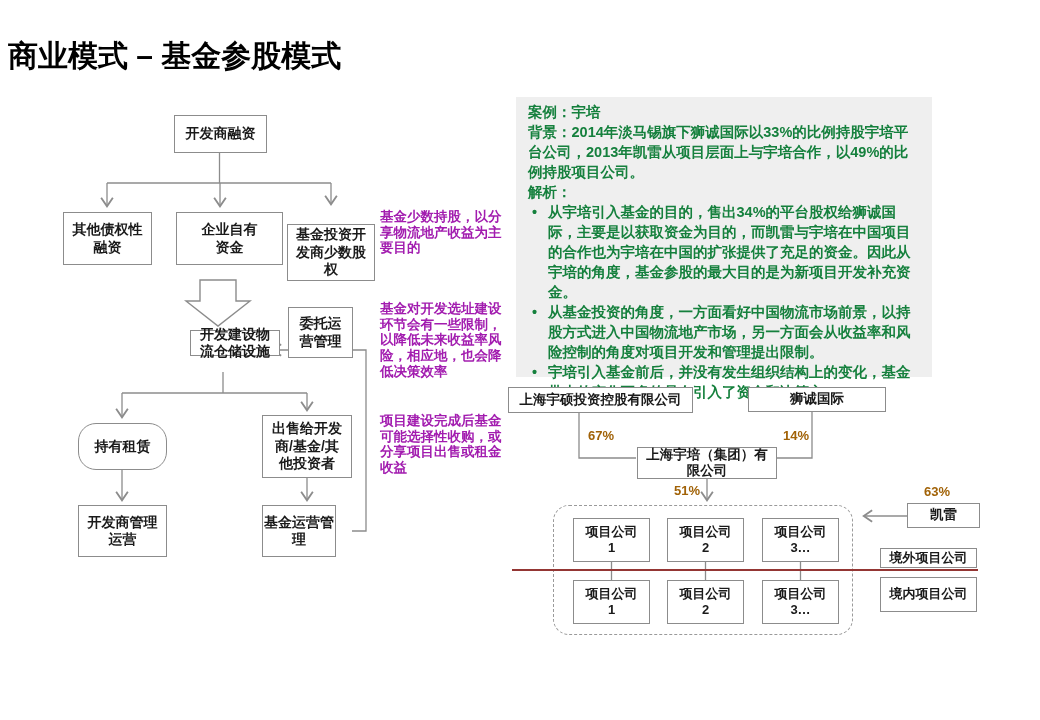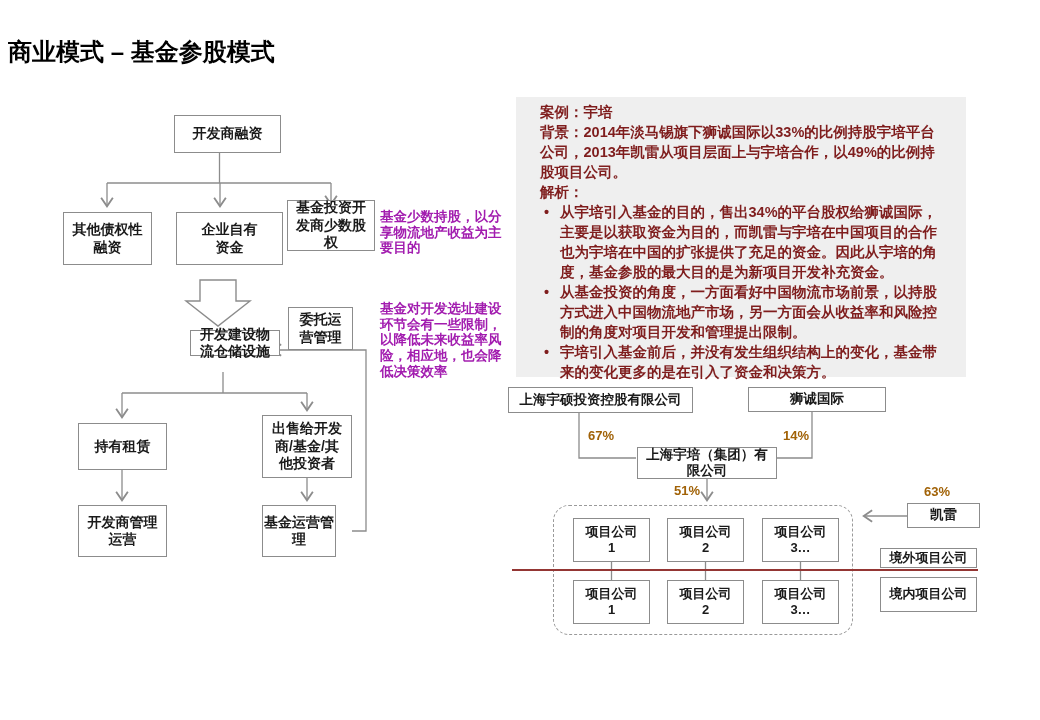--- a/index.html
+++ b/index.html
@@ -1,27 +1,27 @@
 <!DOCTYPE html>
 <html><head>
 <meta charset="utf-8">
 <style>
   html,body{margin:0;padding:0;background:#fff;}
   .stage{position:relative;width:1040px;height:720px;background:#fff;overflow:hidden;
          font-family:"Liberation Sans","DejaVu Sans",sans-serif;color:#1a1a1a;}
-  .title{position:absolute;left:8px;top:36px;font-size:24px;font-weight:700;color:#000;margin:0;}
+  .title{position:absolute;left:8px;top:36px;font-size:30px;font-weight:700;color:#000;margin:0;}
   svg.wires{position:absolute;left:0;top:0;width:1040px;height:720px;pointer-events:none;}
   .box{position:absolute;background:#fff;border:1.4px solid #8c8c8c;display:flex;
        align-items:center;justify-content:center;text-align:center;font-weight:600;
        white-space:pre-line;line-height:1.25;box-sizing:border-box;color:#1a1a1a;}
   .fc{font-size:14px;}
   .note{position:absolute;width:122px;font-size:13.5px;font-weight:600;line-height:1.16;color:#a21caf;}
-  .panel{position:absolute;left:516px;top:97px;width:450px;height:280px;background:#efefef;
-         box-sizing:border-box;padding:5px 24px;font-size:14.5px;font-weight:600;
-         line-height:20px;color:#7f1d1d;}
+  .panel{position:absolute;left:516px;top:97px;width:416px;height:280px;background:#efefef;
+         box-sizing:border-box;padding:5px 12px;font-size:14.5px;font-weight:600;
+         line-height:20px;color:#15803d;}
   .panel .row{margin:0;}
   .panel ul{margin:0;padding:0;list-style:none;}
   .panel li{position:relative;padding-left:20px;}
   .panel li::before{content:"\2022";position:absolute;left:4px;top:0;}
   .org{font-size:13.5px;}
   .pct{position:absolute;font-size:13px;font-weight:600;color:#a16207;}
   .dashed{position:absolute;left:553px;top:505px;width:300px;height:130px;border:1.6px dashed #9a9a9a;
           border-radius:16px;box-sizing:border-box;background:transparent;}
   .redline{position:absolute;left:512px;top:569px;width:466px;height:2px;background:#943634;z-index:5;}
 </style>
@@ -60,43 +60,44 @@
       <path d="M579,413 V458 H636"></path>
       <path d="M812,412 V458 H776"></path>
       <line x1="707" y1="479" x2="707" y2="499" marker-end="url(#ah)"></line>
       <line x1="611.5" y1="562" x2="611.5" y2="581"></line>
       <line x1="705.5" y1="562" x2="705.5" y2="581"></line>
       <line x1="800.5" y1="562" x2="800.5" y2="581"></line>
       <line x1="907" y1="516" x2="865" y2="516" marker-end="url(#ah)"></line>
     </g>
   </svg>
 
-  <div class="box fc" style="left:174px;top:115px;width:107px;height:38px;">开发商融资</div>
+  <div class="box fc" style="left:174px;top:115px;width:93px;height:38px;">开发商融资</div>
   <div class="box fc" style="left:63px;top:212px;width:89px;height:53px;">其他债权性
 融资</div>
   <div class="box fc" style="left:176px;top:212px;width:107px;height:53px;">企业自有
 资金</div>
-  <div class="box fc" style="left:287px;top:200px;width:88px;height:51px;">基金投资开
+  <div class="box fc" style="left:287px;top:224px;width:88px;height:57px;">基金投资开
 发商少数股
 权</div>
   <div class="box fc" style="left:178px;top:330px;width:90px;height:26px;margin-left:12px;">开发建设物
 流仓储设施</div>
-  <div class="box fc" style="left:288px;top:307px;width:65px;height:43px;">委托运
+  <div class="box fc" style="left:288px;top:307px;width:65px;height:51px;">委托运
 营管理</div>
-  <div class="box fc" style="left:78px;top:423px;width:89px;height:47px;">持有租赁</div>
+  <div class="box fc" style="left:78px;top:423px;width:89px;height:47px;border-radius:18px;">持有租赁</div>
   <div class="box fc" style="left:262px;top:415px;width:90px;height:63px;">出售给开发
 商/基金/其
 他投资者</div>
   <div class="box fc" style="left:78px;top:505px;width:89px;height:52px;">开发商管理
 运营</div>
   <div class="box fc" style="left:262px;top:505px;width:74px;height:52px;">基金运营管
 理</div>
 
   <div class="note" style="left:380px;top:209px;">基金少数持股，以分享物流地产收益为主要目的</div>
   <div class="note" style="left:380px;top:301px;">基金对开发选址建设环节会有一些限制，以降低未来收益率风险，相应地，也会降低决策效率</div>
+  <div class="note" style="left:380px;top:413px;">项目建设完成后基金可能选择性收购，或分享项目出售或租金收益</div>
 
   <div class="panel">
     <p class="row">案例：宇培</p>
     <p class="row">背景：2014年淡马锡旗下狮诚国际以33%的比例持股宇培平台公司，2013年凯雷从项目层面上与宇培合作，以49%的比例持股项目公司。</p>
     <p class="row">解析：</p>
     <ul>
       <li>从宇培引入基金的目的，售出34%的平台股权给狮诚国际，主要是以获取资金为目的，而凯雷与宇培在中国项目的合作也为宇培在中国的扩张提供了充足的资金。因此从宇培的角度，基金参股的最大目的是为新项目开发补充资金。</li>
       <li>从基金投资的角度，一方面看好中国物流市场前景，以持股方式进入中国物流地产市场，另一方面会从收益率和风险控制的角度对项目开发和管理提出限制。</li>
       <li>宇培引入基金前后，并没有发生组织结构上的变化，基金带来的变化更多的是在引入了资金和决策方。</li>
     </ul>

